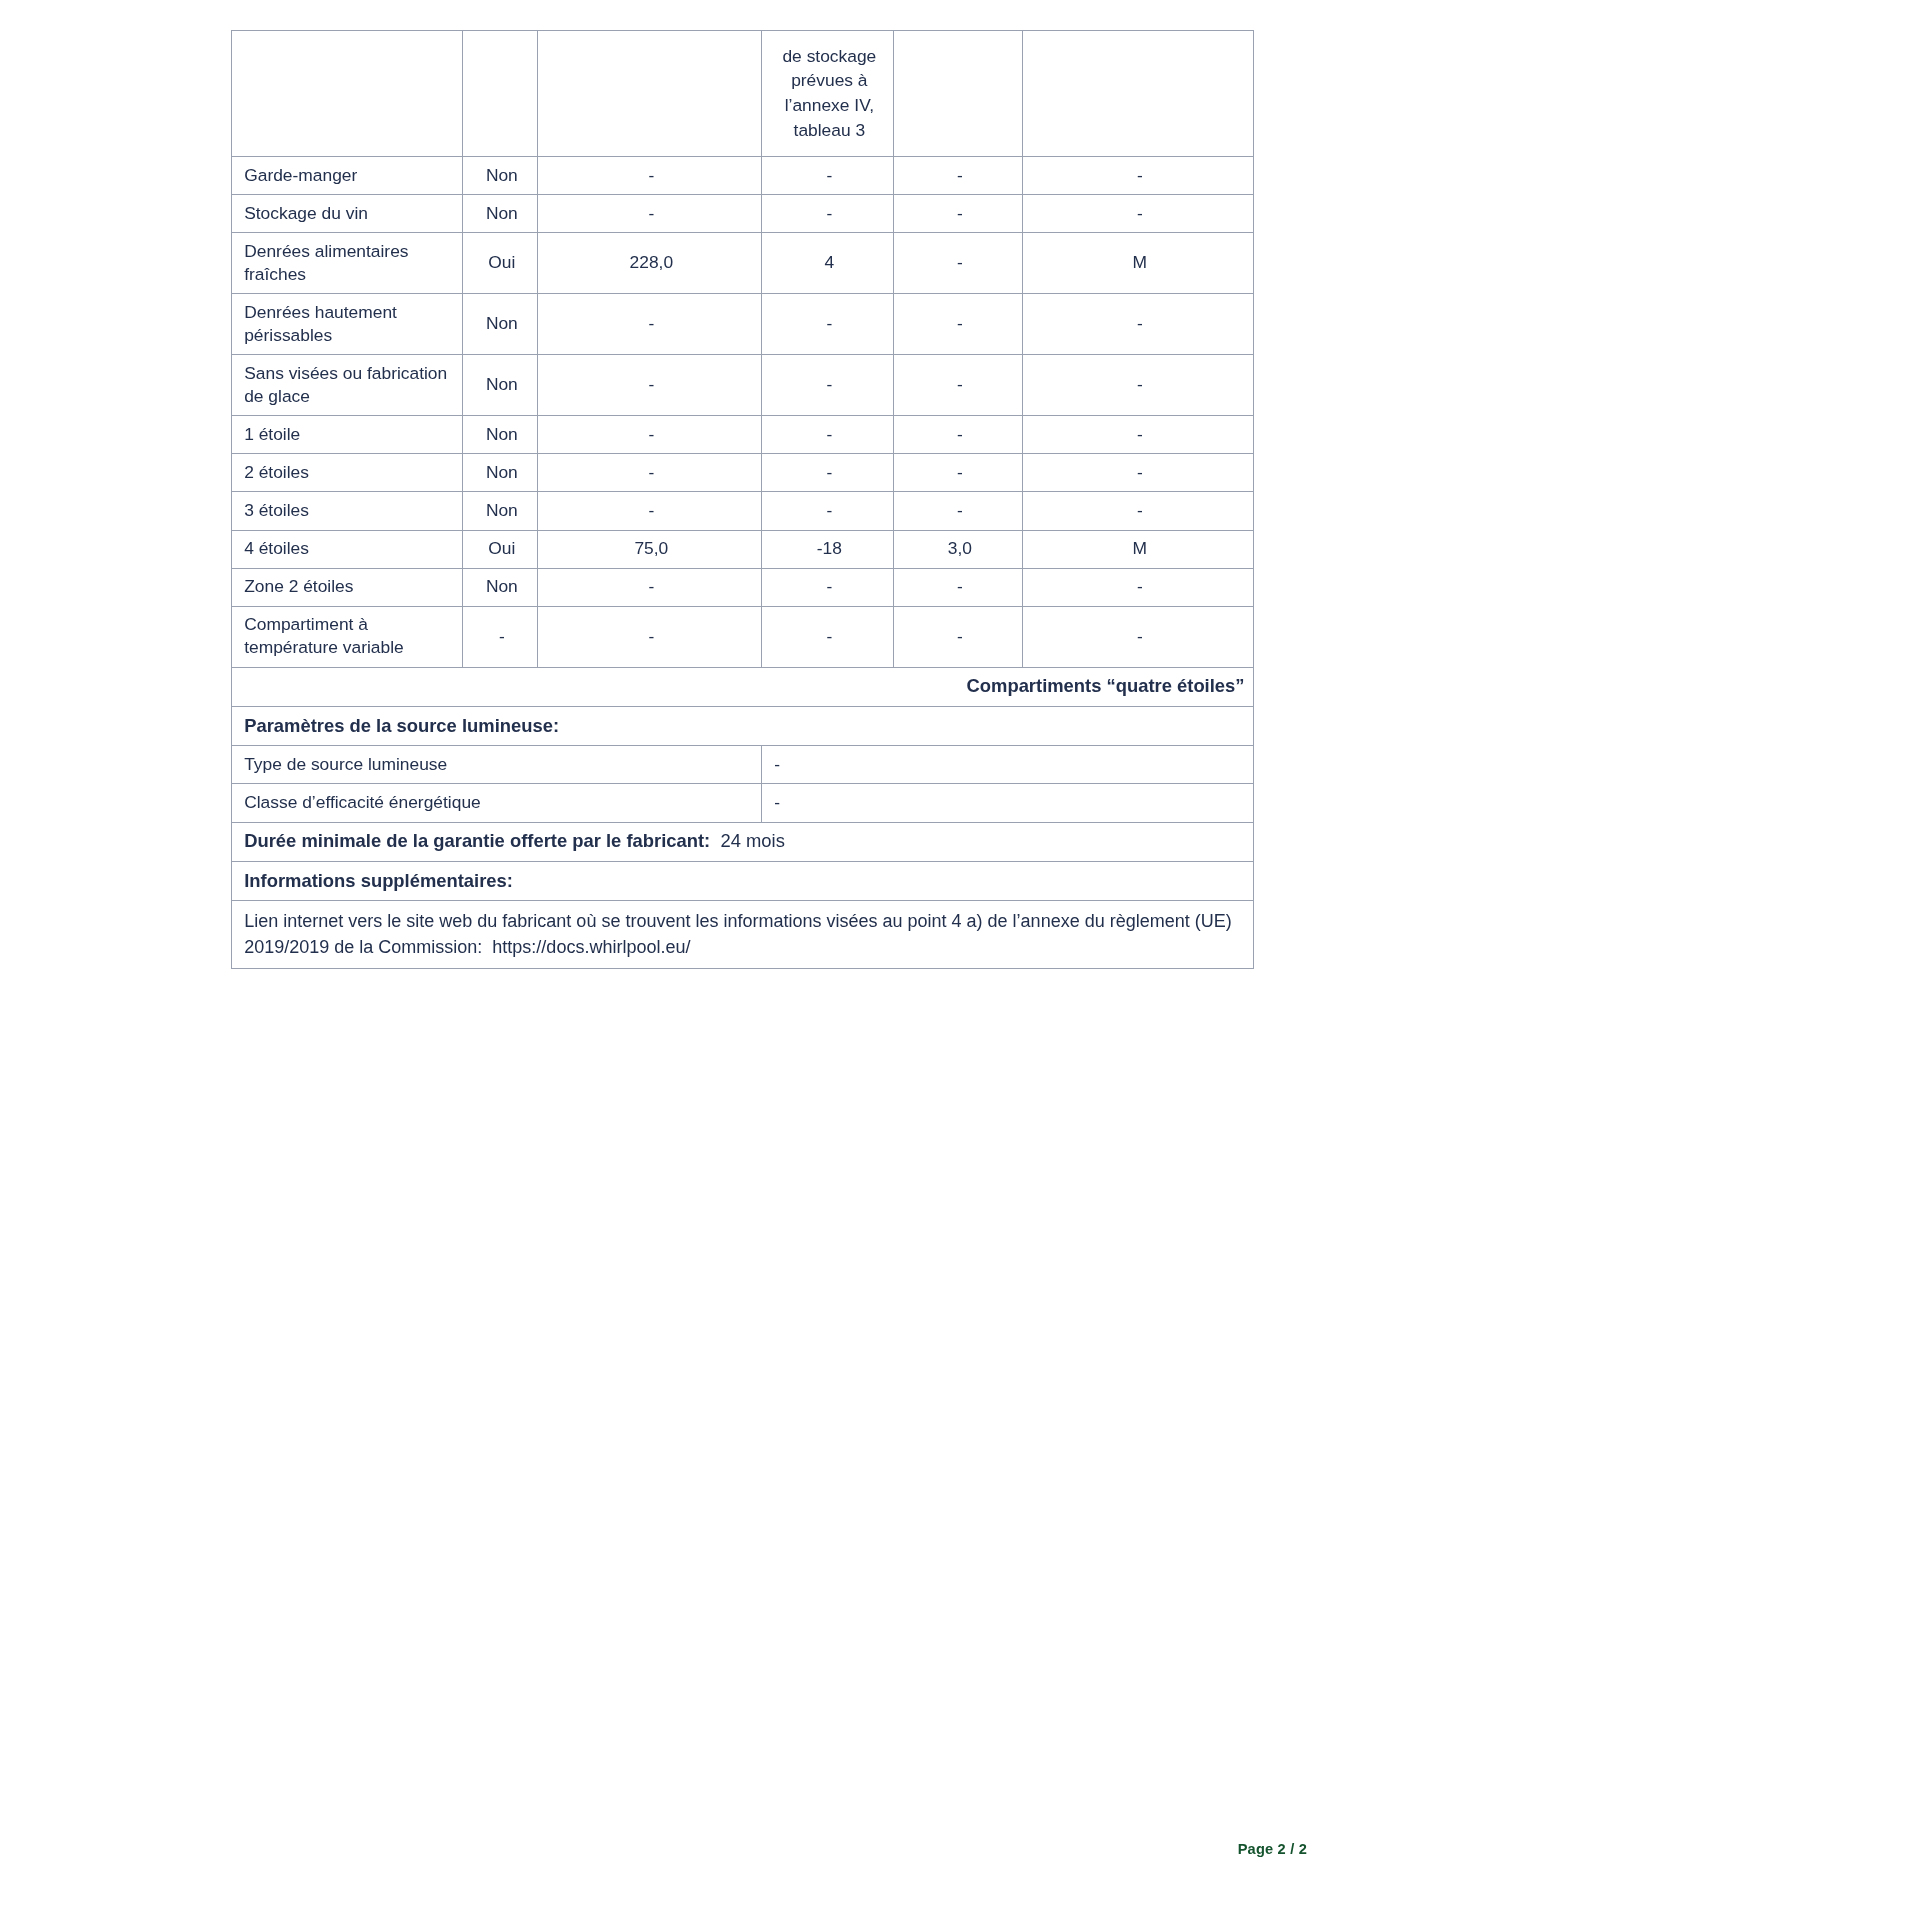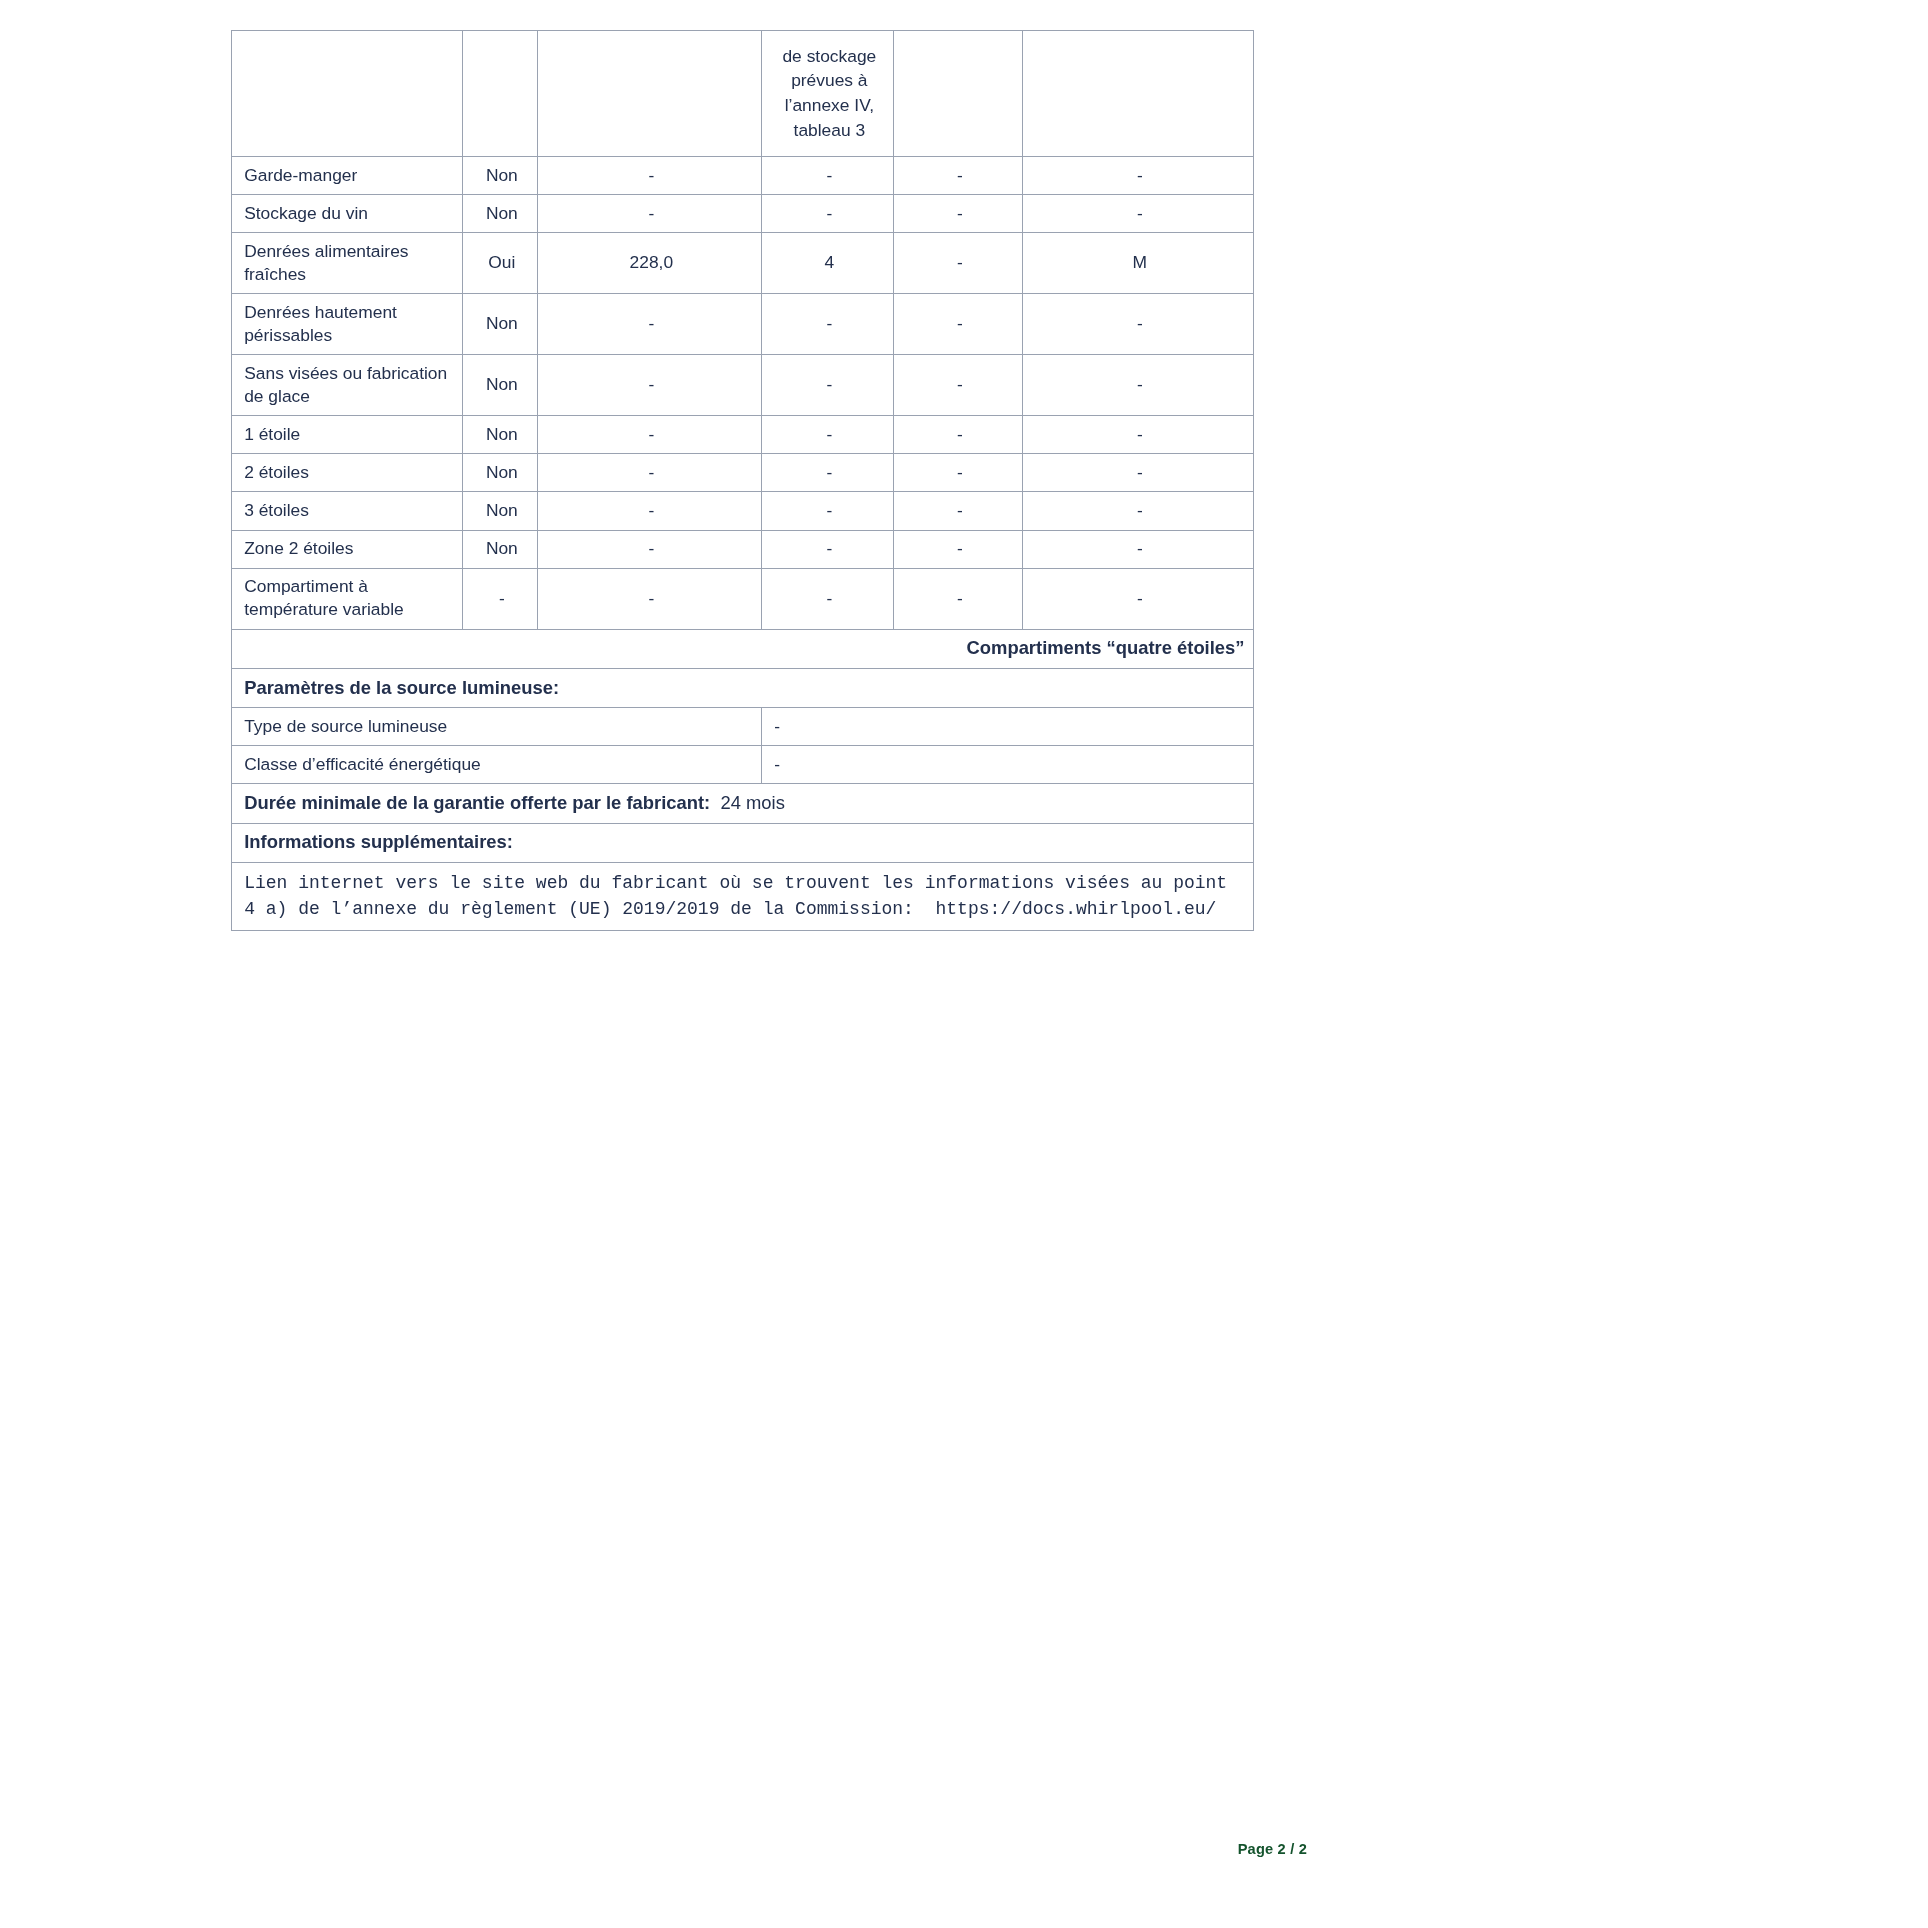--- a/index.html
+++ b/index.html
@@ -81,21 +81,20 @@
     font-size: 18.4px;
   }
   .inline-val {
     font-weight: normal;
   }
   .linkrow td {
     padding-top: 11.3px;
     padding-bottom: 21px;
     line-height: 1.45;
     font-size: 18px;
-    font-family: Liberation Mono, monospace;
   }
   .leftcell { text-align: left; }
 
   .footer {
     position: absolute;
     left: 0;
     top: 1841px;
     width: 1928px;
     text-align: center;
     padding-right: 0;
@@ -193,20 +192,28 @@
         </tr>
         <tr>
           <td class="leftcell">3 étoiles</td>
           <td class="c-yesno">Non</td>
           <td class="c-vol">-</td>
           <td class="c-temp">-</td>
           <td class="c-fr">-</td>
           <td class="c-type">-</td>
         </tr>
         <tr>
+          <td class="leftcell">4 étoiles</td>
+          <td class="c-yesno">Oui</td>
+          <td class="c-vol">75,0</td>
+          <td class="c-temp">-18</td>
+          <td class="c-fr">3,0</td>
+          <td class="c-type">M</td>
+        </tr>
+        <tr>
           <td class="leftcell">Zone 2 étoiles</td>
           <td class="c-yesno">Non</td>
           <td class="c-vol">-</td>
           <td class="c-temp">-</td>
           <td class="c-fr">-</td>
           <td class="c-type">-</td>
         </tr>
         <tr class="tall">
           <td class="leftcell">Compartiment à température variable</td>
           <td class="c-yesno">-</td>

